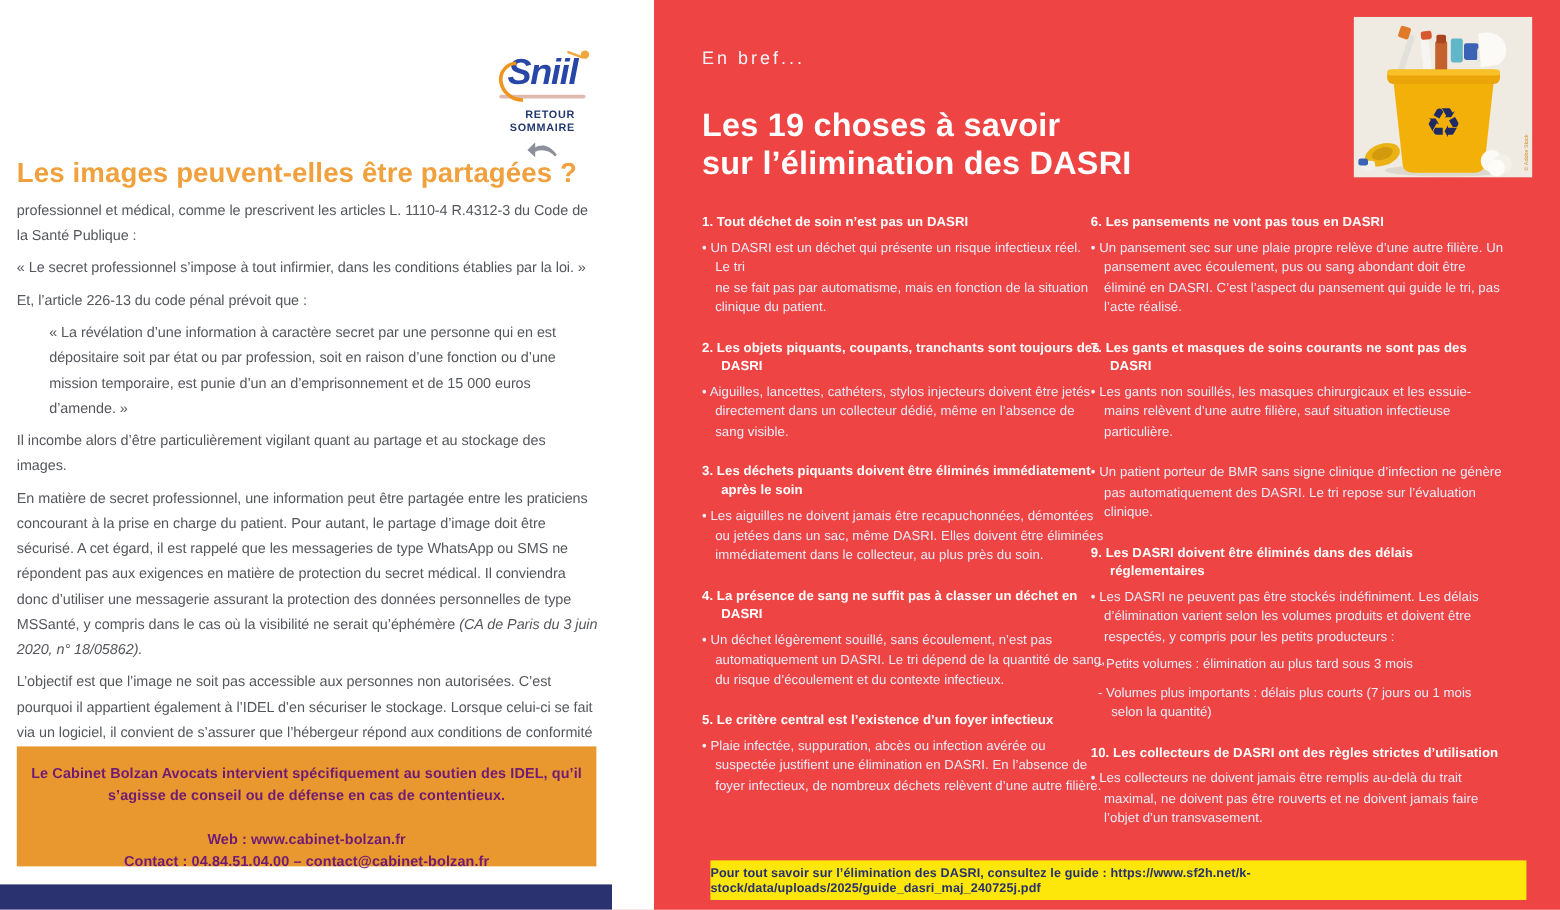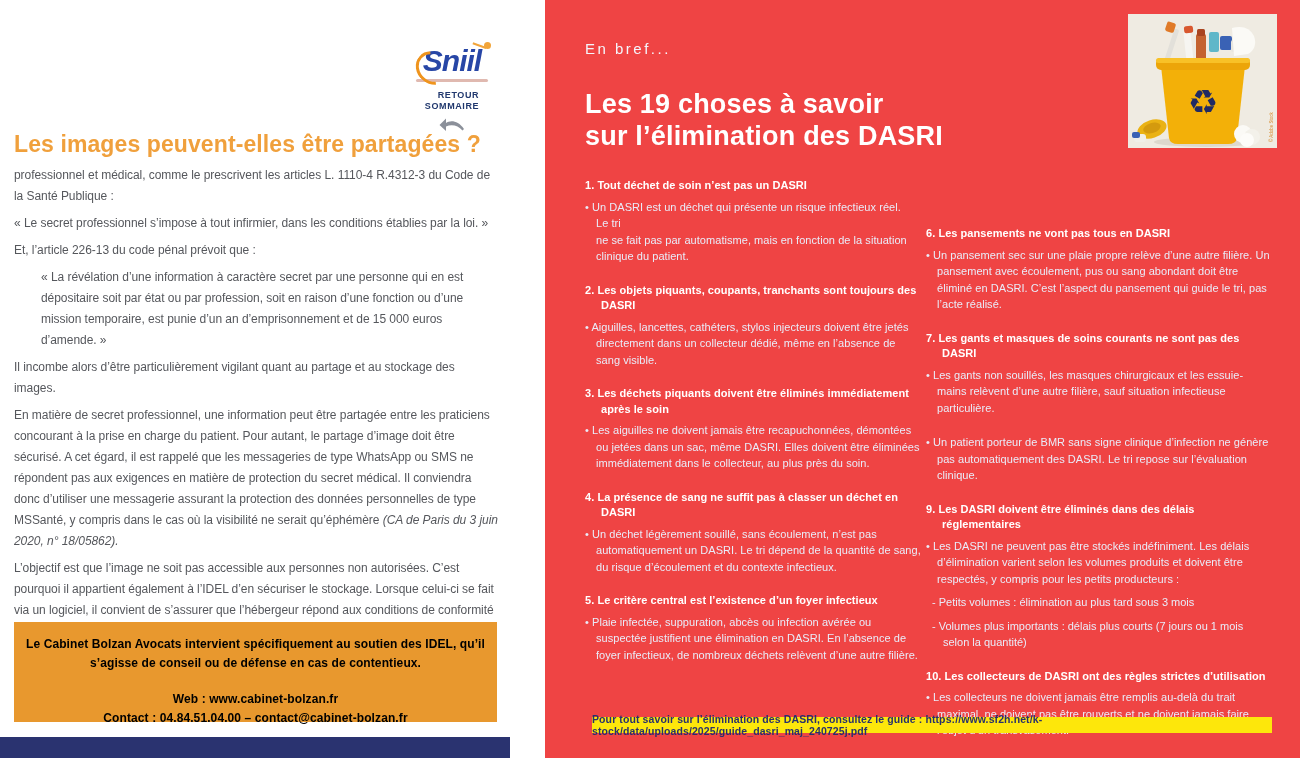--- a/index.html
+++ b/index.html
@@ -25,43 +25,43 @@
   .logo-tagline{width:72px;height:3px;margin:3px auto 0;background:#e0b9b0;border-radius:2px;}
   .retour{margin-top:8px;display:flex;align-items:center;justify-content:center;gap:5px;cursor:pointer;flex-direction:column;}
   .retour-label{font-size:9px;font-weight:bold;color:#21386e;letter-spacing:0.6px;
         line-height:11px;text-align:right;white-space:pre-line;}
   .lp-content{position:absolute;left:14px;top:131px;width:484px;}
   .lp-heading{margin:0 0 7px 0;font-size:23px;font-weight:600;color:#f0a03c;letter-spacing:0.1px;}
   .lp-content p{margin:0 0 6px 0;font-size:12px;line-height:21px;color:#55575c;letter-spacing:-0.05px;}
   .quote-indent{padding-left:27px;}
   .italic{font-style:italic;}
   .cta-box{position:absolute;left:14px;top:622px;width:483px;height:100px;background:#e8982e;
-        color:#000000;text-align:center;box-sizing:border-box;padding:13px 12px 0;}
+        color:#701a75;text-align:center;box-sizing:border-box;padding:13px 12px 0;}
   .cta-box p{margin:0;font-size:12px;font-weight:bold;line-height:19px;letter-spacing:0.1px;}
   .cta-gap{height:17px;}
   .lp-footer-strip{position:absolute;left:0;top:737px;width:510px;height:21px;background:#2a3370;}
   
   .page-right{position:absolute;left:545px;top:0;width:755px;height:758px;background:#ef4444;}
   .kicker{position:absolute;left:40px;top:40px;font-size:15px;color:#f4f5fb;letter-spacing:2.5px;}
   .rp-title{position:absolute;left:40px;top:88px;font-size:27px;line-height:32px;font-weight:bold;
         color:#ffffff;letter-spacing:0.2px;}
   .photo{position:absolute;right:23px;top:14px;width:149px;height:134px;}
   .col{position:absolute;top:178px;}
   .col1{left:40px;width:337px;}
-  .col2{left:381px;width:345px;margin-top:48px;}
+  .col2{left:364px;width:345px;}
   .sec{margin-bottom:18px;}
   .sec-head{font-size:11px;font-weight:bold;color:#ffffff;line-height:15.5px;
         padding-left:16px;text-indent:-16px;margin-bottom:5px;letter-spacing:0.05px;}
   .sec-bullet{font-size:11px;line-height:16.5px;color:#e9ecf9;white-space:pre-line;
         padding-left:11px;text-indent:-11px;letter-spacing:0.05px;}
   .sec-bullet::before{content:"• ";}
   .sec-sub{font-size:11px;line-height:16.5px;color:#e9ecf9;margin-top:7px;margin-left:6px;
         padding-left:11px;text-indent:-11px;}
   .sec-sub::before{content:"- ";}
-  .rp-footer{position:absolute;left:47px;right:28px;top:717px;height:16px;background:#fde70b;
+  .rp-footer{position:absolute;left:47px;right:28px;top:717px;height:33px;background:#fde70b;
         display:flex;align-items:center;justify-content:center;cursor:pointer;}
   .rp-footer span{font-size:10.5px;font-weight:bold;color:#28316d;letter-spacing:0.1px;}
 </style>
 </head>
 <body>
 
 <div class="page-left">
 
   <div class="logo-block">
     <span class="logo">

